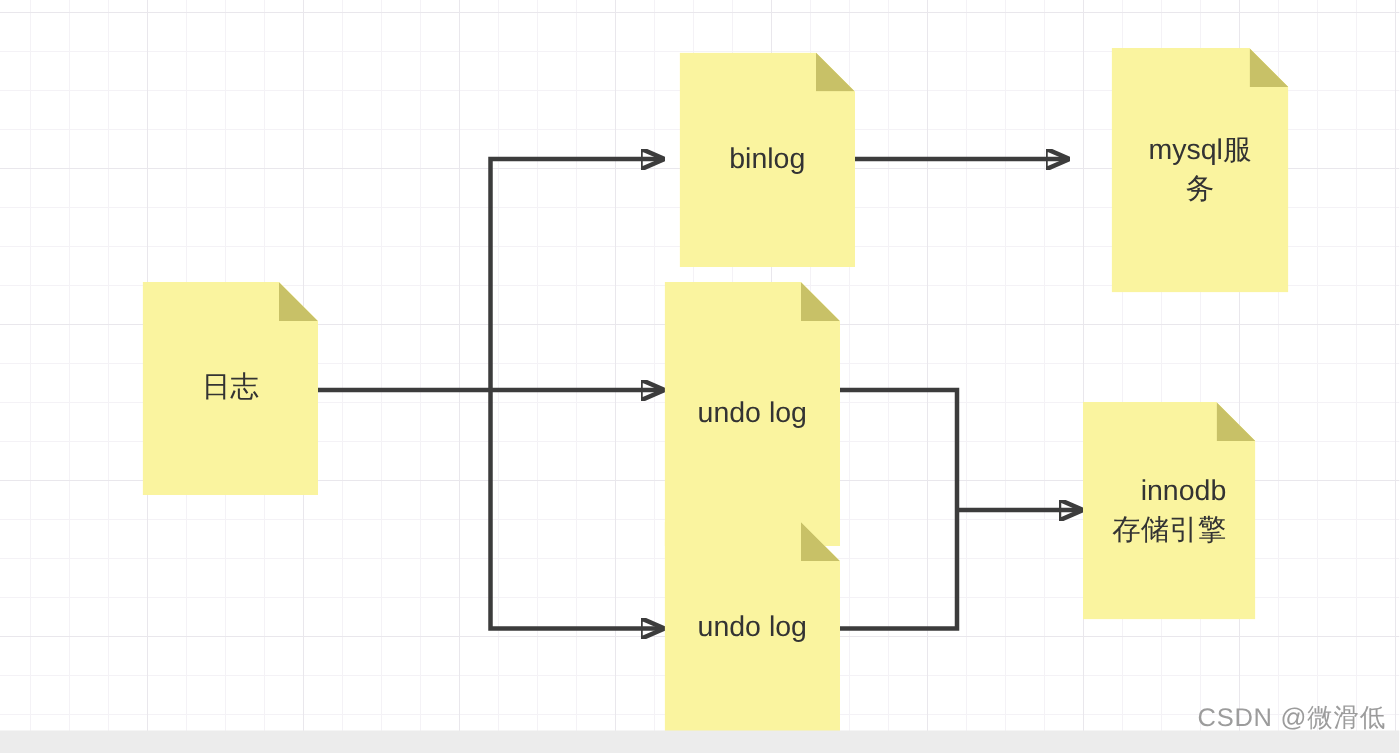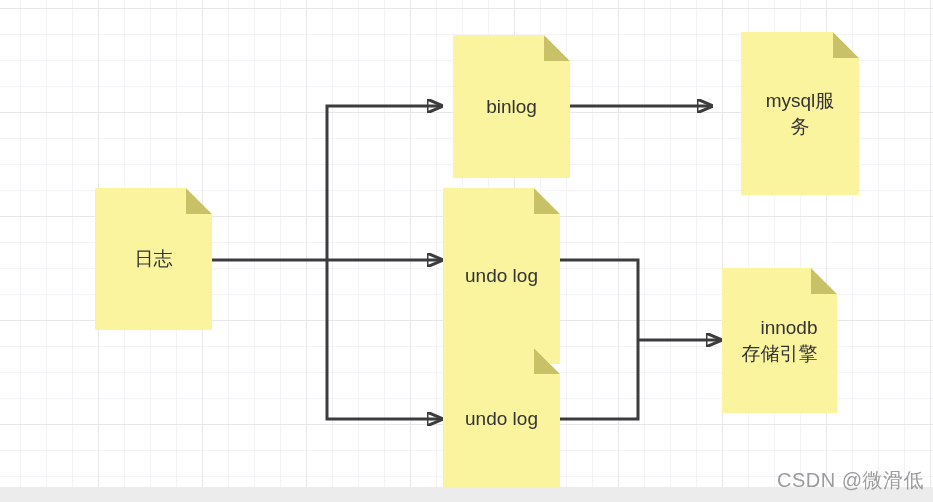--- a/index.html
+++ b/index.html
@@ -41,21 +41,21 @@
   }
   .note .label{
     color:var(--label-text);
     font-size:19px;
     line-height:1.35;
     white-space:pre-line;
     padding:0 6px;
   }
   .watermark{
     position:absolute;right:9px;top:467px;
-    color:var(--watermark);font-size:20px;letter-spacing:.5px;
+    color:var(--watermark);font-size:17px;letter-spacing:.5px;
   }
   .bottom-strip{
     position:absolute;left:0;bottom:0;width:933px;height:15px;
     background:#ececec;
   }
 </style>
 </head>
 <body>
 
 <div class="canvas">

